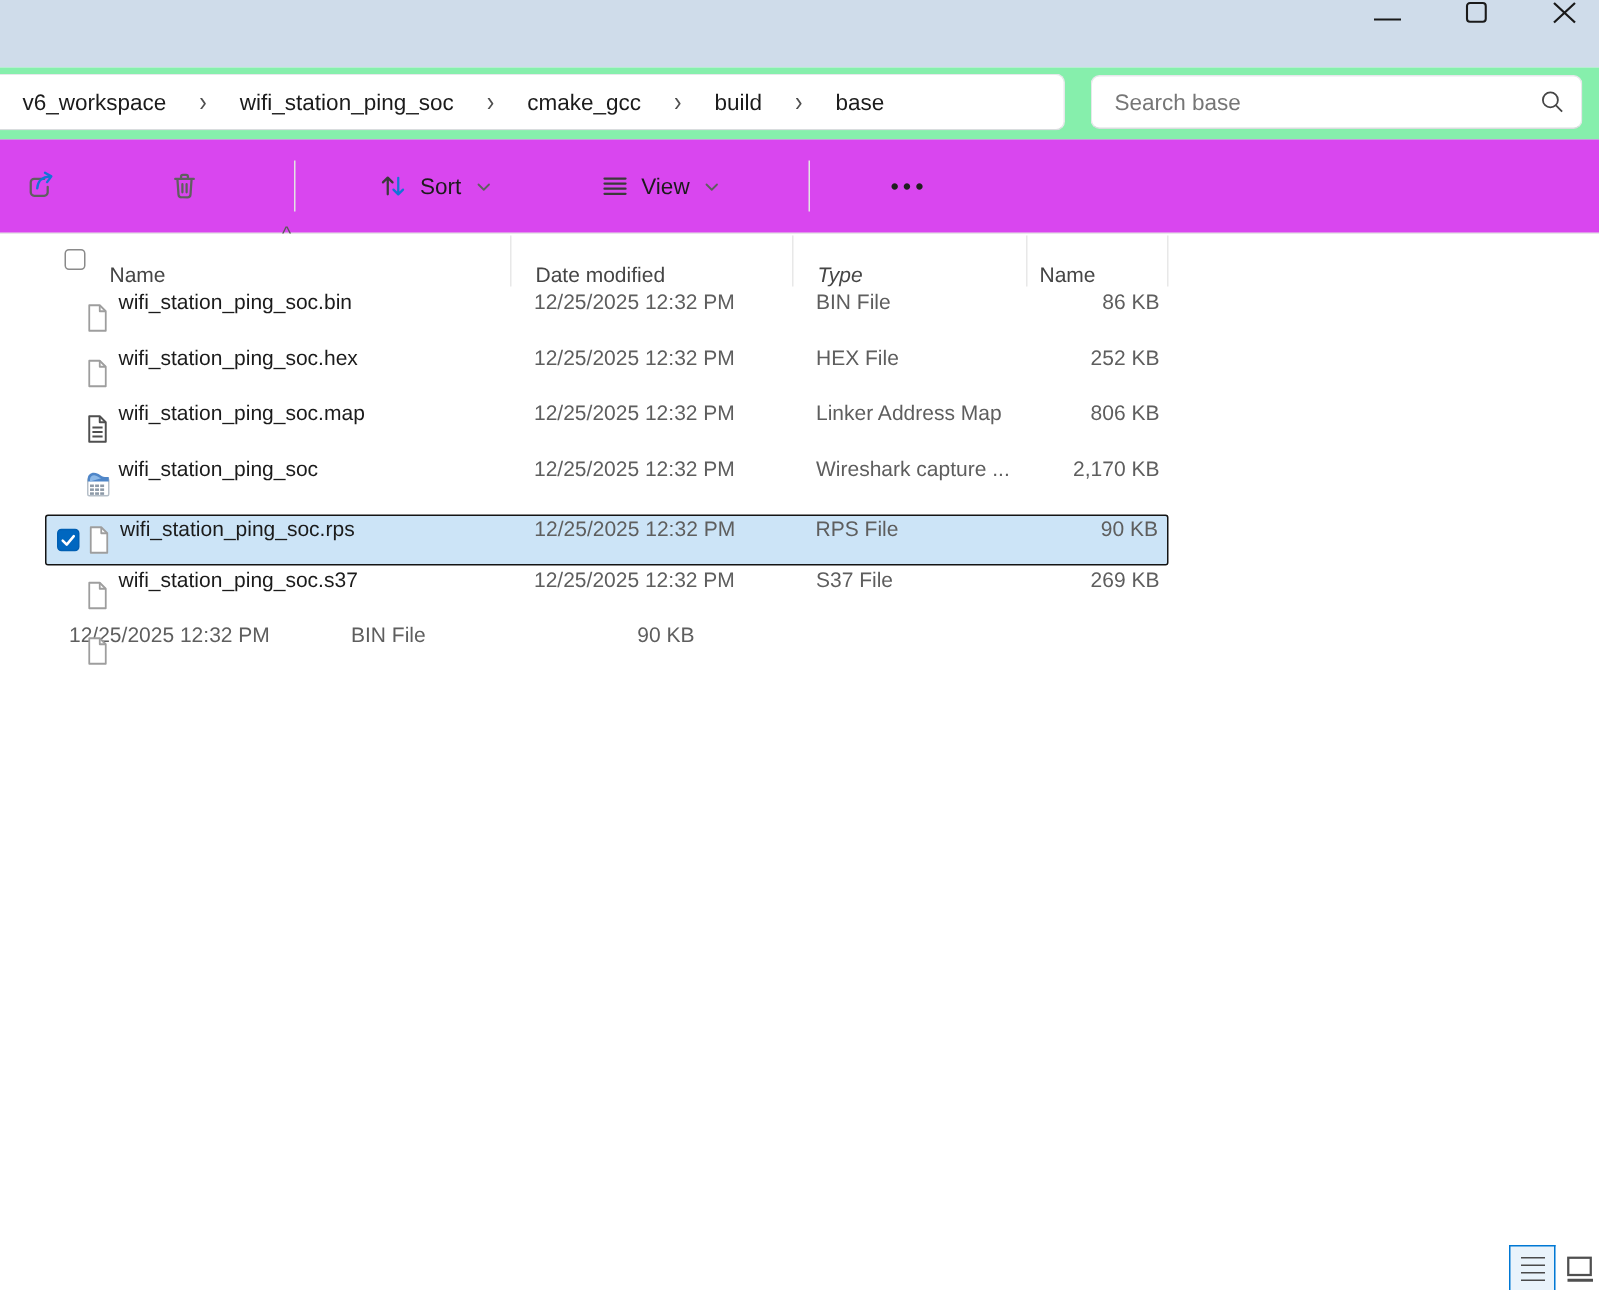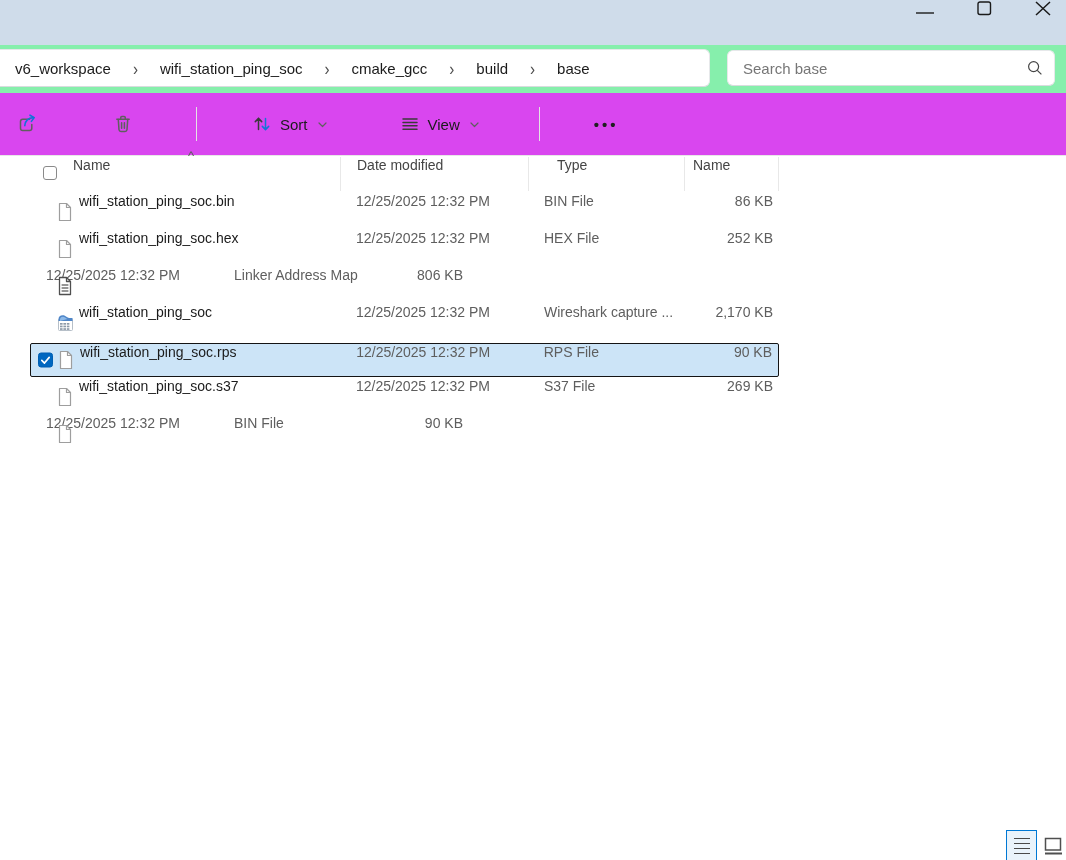--- a/index.html
+++ b/index.html
@@ -23,24 +23,24 @@
   
   .toolbar{position:absolute;left:0;top:93px;width:1066px;height:63px;background:#d946ef;border-bottom:1px solid #e7e7e7;display:flex;align-items:center;box-sizing:border-box;gap:36px;}
   .tb-btn{display:flex;align-items:center;gap:7px;background:transparent;border:none;border-radius:4px;padding:6px 8px;font-family:"Liberation Sans",sans-serif;font-size:15px;color:#1b1b1b;cursor:default;}
   .tb-sep{width:1px;height:34px;background:#e3e3e3;margin:0 10px;}
   .tb-chevron{margin-left:1px;display:flex;align-items:center;}
   .ellipsis-dots{letter-spacing:3px;font-size:15px;font-weight:bold;color:#1f1f1f;}
   
   .file-area{position:absolute;left:0;top:156px;width:1066px;height:704px;background:#ffffff;}
   .left-strip{position:absolute;left:0;top:157px;width:5px;height:674px;background:#f0f0f0;}
   .list-header{position:absolute;left:30px;top:1px;width:749px;height:34px;display:flex;align-items:center;font-size:14px;color:#454545;}
-  .hdr-cell{box-sizing:border-box;height:100%;display:flex;align-items:flex-start;position:relative;}
+  .hdr-cell{box-sizing:border-box;height:100%;display:flex;align-items:flex-end;position:relative;}
   .hdr-name{width:310px;padding-left:43px;}
   .hdr-date{width:188px;padding-left:16px;border-left:1px solid #e8e8e8;}
-  .hdr-type{width:156px;padding-left:28px;border-left:1px solid #e8e8e8;}
+  .hdr-type{width:156px;padding-left:16px;border-left:1px solid #e8e8e8;font-style:italic;}
   .hdr-size{width:95px;padding-left:8px;border-left:1px solid #e8e8e8;border-right:1px solid #e8e8e8;}
   .hdr-checkbox{position:absolute;left:13px;top:9px;width:14px;height:14px;border:1.3px solid #8a8a8a;border-radius:3px;background:#fff;box-sizing:border-box;}
   .sort-caret{position:absolute;left:158px;top:-9px;font-size:13px;color:#5a5a5a;}
   .rows{position:absolute;left:30px;top:37px;width:749px;}
   .row{position:relative;height:37px;display:flex;box-sizing:border-box;font-size:14px;border-radius:2px;}
   .row .cell{box-sizing:border-box;white-space:nowrap;overflow:hidden;}
   .cell-name{width:310px;padding-left:49px;color:#1b1b1b;}
   .cell-date{width:188px;padding-left:16px;color:#5e5e5e;}
   .cell-type{width:156px;padding-left:16px;color:#5e5e5e;}
   .cell-size{width:95px;padding-right:6px;text-align:right;color:#5e5e5e;}
@@ -224,20 +224,21 @@
             <path d="M2.5 1.5 H9.5 L13.5 5.5 V18.5 H2.5 Z" fill="#ffffff" stroke="#4f4f4f" stroke-width="1.3" stroke-linejoin="round"></path>
             <path d="M9.5 1.5 V5.5 H13.5" stroke="#4f4f4f" stroke-width="1.3" fill="none" stroke-linejoin="round"></path>
             <g stroke="#4f4f4f" stroke-width="1.2">
               <line x1="4.6" y1="9" x2="11.4" y2="9"></line>
               <line x1="4.6" y1="12" x2="11.4" y2="12"></line>
               <line x1="4.6" y1="15" x2="11.4" y2="15"></line>
             </g>
           </svg>
     </span>
 
+    <span class="cell cell-name">wifi_station_ping_soc.map</span>
     <span class="cell cell-date">12/25/2025 12:32 PM</span>
     <span class="cell cell-type">Linker Address Map</span>
     <span class="cell cell-size">806 KB</span>
   </div>
 
   <div class="row">
 
     <span class="ficon i-ws">
       <svg width="17" height="18" viewBox="0 0 17 18" fill="none">
         <rect x="1.5" y="5" width="14" height="11.5" rx="1" fill="#ffffff" stroke="#b6bfc8" stroke-width="1"></rect>

